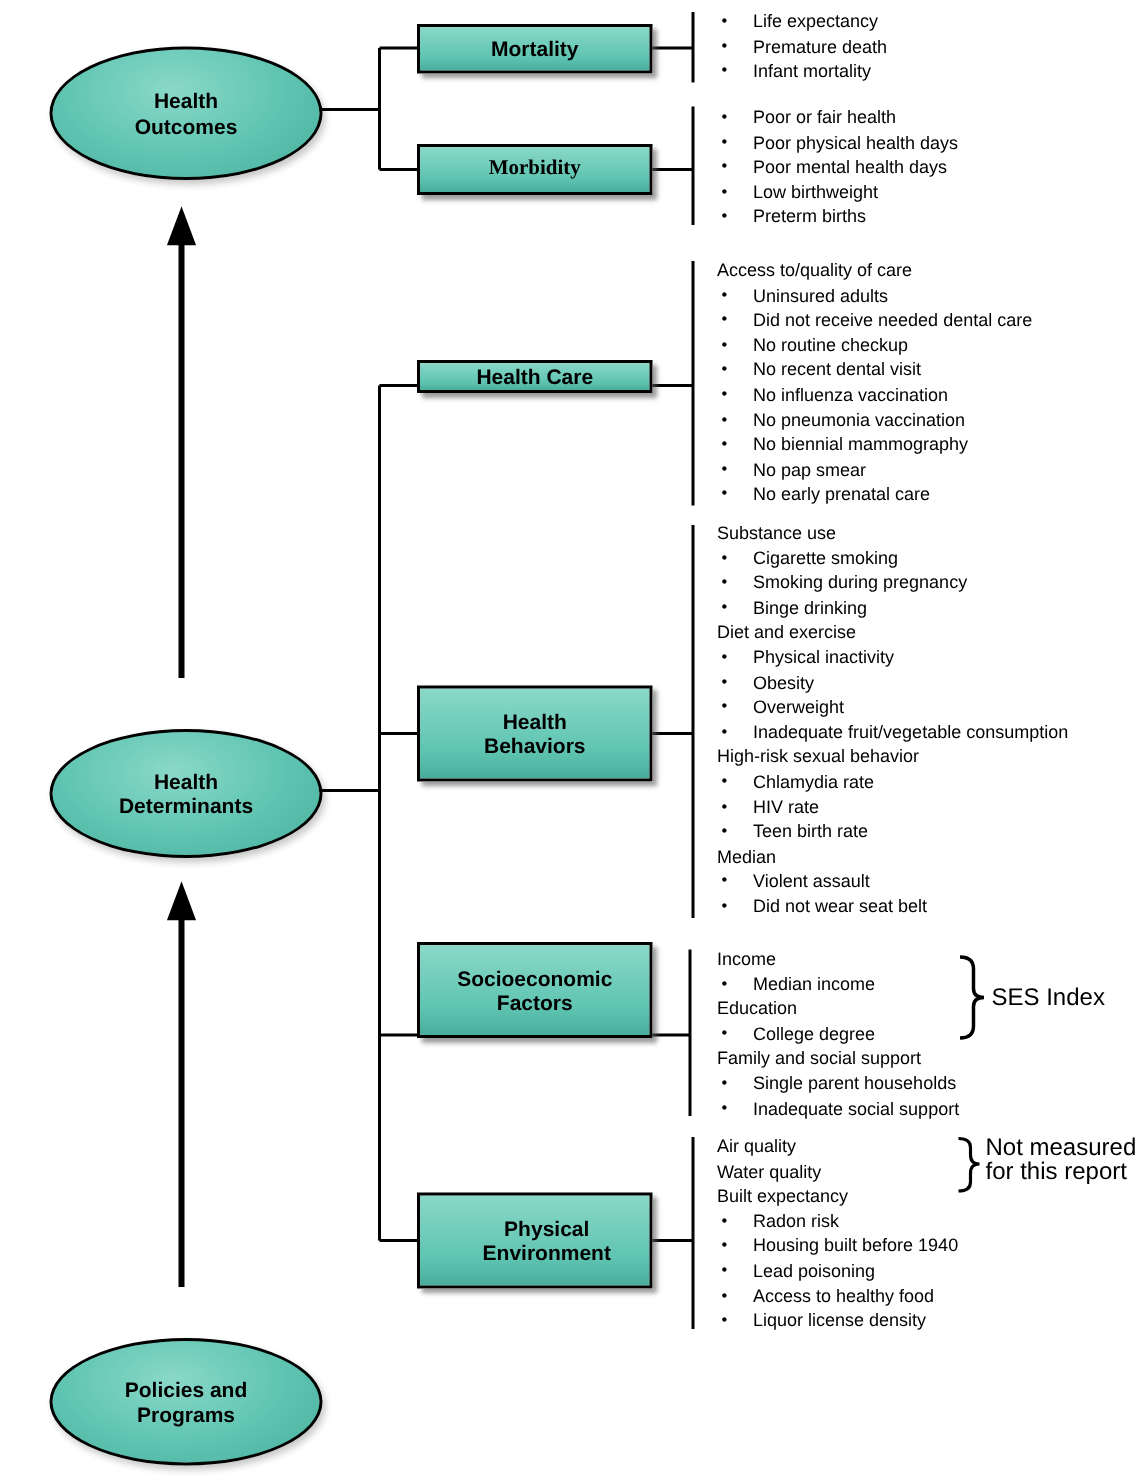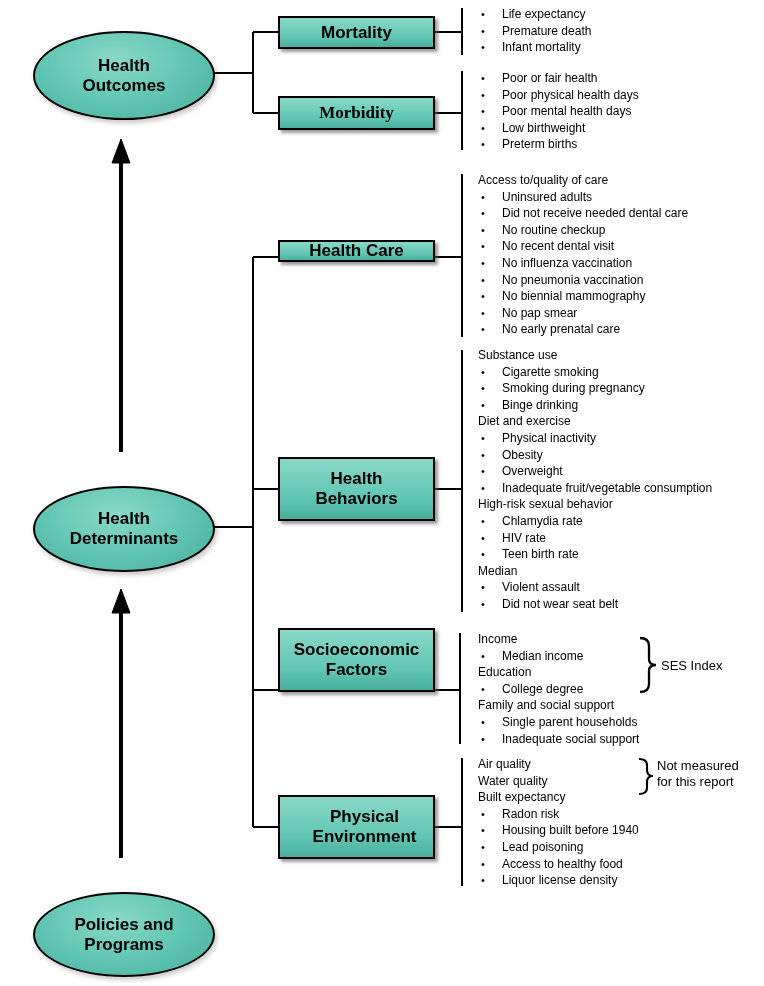--- a/index.html
+++ b/index.html
@@ -17,30 +17,30 @@
     box-shadow:2px 3px 5px rgba(0,0,0,.22);
     text-align:center;
   }
   .tbox{
     position:absolute;left:278px;width:157px;display:flex;align-items:center;justify-content:center;
     border:2px solid #000;
     background:linear-gradient(180deg, var(--shape_fill_light) 0%, var(--shape_fill) 70%, var(--shape_fill_dark) 100%);
     box-shadow:3px 3px 3px rgba(90,90,90,.6);
     text-align:center;box-sizing:border-box;
   }
-  .shape-label{font-weight:bold;font-size:17px;line-height:1.16;white-space:pre-line;}
+  .shape-label{font-weight:bold;font-size:14px;line-height:1.16;white-space:pre-line;}
 
   
   .vlist{position:absolute;left:478px;width:284px;font-size:12px;}
   .li{position:relative;height:16.6px;line-height:16.6px;white-space:nowrap;}
   .li .dot{position:absolute;left:3px;top:0;font-size:11px;}
   .li.bul .txt{margin-left:24px;display:inline-block;}
   .li.hdr .txt{margin-left:0;display:inline-block;text-align:right;}
 
-  .anno{position:absolute;font-size:13px;line-height:16.2px;white-space:pre-line;}
+  .anno{position:absolute;font-size:16px;line-height:16.2px;white-space:pre-line;}
 
   
   #el-outcomes{left:33px;top:31px;width:178px;height:85px;}
   #el-determinants{left:33px;top:486px;width:178px;height:82px;}
   #el-policies{left:33px;top:892px;width:178px;height:81px;}
 
   #box-0{top:16px;height:33px;}
   #box-1{top:96px;height:34px;font-family:Liberation Serif, serif;}
   #box-2{top:240px;height:22px;}
   #box-3{top:457px;height:64px;}

